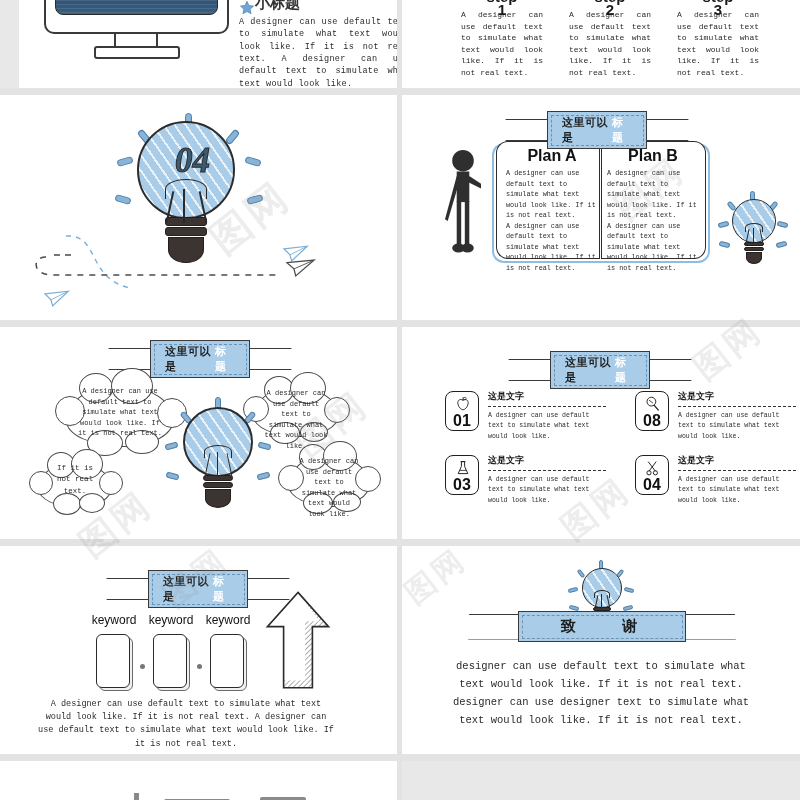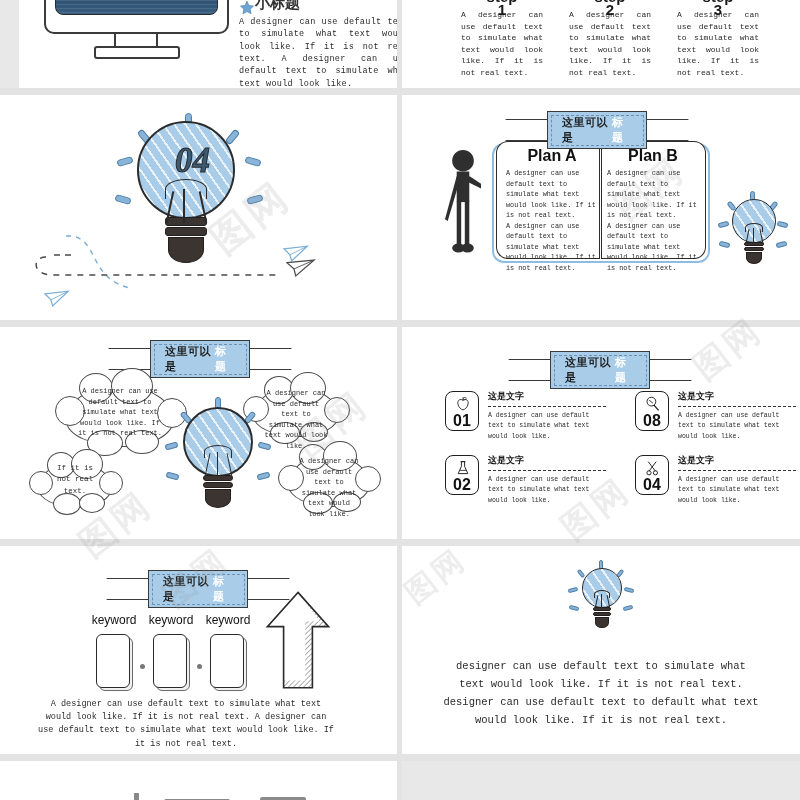--- a/index.html
+++ b/index.html
@@ -361,21 +361,21 @@
 
     <div style="position:absolute;left:43px;top:128px;width:165px;">
       <div style="position:absolute;left:0;top:0;width:34px;height:40px;border:1.8px solid #1f1f1f;border-radius:8px;background:#fff;">
         <div style="position:absolute;left:8px;top:4px;">
           <svg viewBox="0 0 20 20" width="18" height="16">
               <path d="M8 2 h4 v6 l4 9 h-12 l4 -9 z" fill="none" stroke="#1f1f1f" stroke-width="1.2"></path>
               <path d="M7 2 h6" stroke="#1f1f1f" stroke-width="1.2"></path>
               <path d="M6 13 h8" stroke="#1f1f1f" stroke-width="1"></path>
             </svg>
         </div>
-        <div style="position:absolute;left:0;bottom:0px;width:100%;text-align:center;font-size:16px;font-weight:bold;color:#111;">02</div>
+        <div style="position:absolute;left:0;bottom:0px;width:100%;text-align:center;font-size:16px;font-weight:bold;color:#111;">03</div>
       </div>
       <div style="position:absolute;left:43px;top:-1px;font-size:9px;font-weight:bold;color:#1a1a1a;">这是文字</div>
       <div style="position:absolute;left:43px;top:15px;width:118px;border-top:1.4px dashed #333;"></div>
       <div class="body-text" style="position:absolute;left:43px;top:20px;width:118px;font-size:6.5px;line-height:1.6;">A designer can use default text to simulate what text would look like.</div>
     </div>
 
     <div style="position:absolute;left:233px;top:64px;width:165px;">
       <div style="position:absolute;left:0;top:0;width:34px;height:40px;border:1.8px solid #1f1f1f;border-radius:8px;background:#fff;">
         <div style="position:absolute;left:8px;top:4px;">
           <svg viewBox="0 0 20 20" width="18" height="16">
@@ -468,23 +468,30 @@
       <div class="glass" style="left:16px;top:8px;width:40px;height:40px;border-width:1.5px;"></div>
       <div class="fil" style="left:28px;top:30px;width:16px;height:8px;border-radius:50% 50% 0 0;border-bottom:none;border-width:1.1px;"></div>
       <div class="fil" style="left:30px;top:35px;width:1px;height:14px;transform:rotate(12deg);border-width:0 0 0 1.1px;"></div>
       <div class="fil" style="left:42px;top:35px;width:1px;height:14px;transform:rotate(-12deg);border-width:0 0 0 1.1px;"></div>
       <div class="fil" style="left:35px;top:34px;width:2px;height:15px;border-width:0 0 0 1.1px;"></div>
       <div class="base" style="left:27px;top:47px;width:18px;height:4px;border-width:1.1px;"></div>
       <div class="base" style="left:27px;top:52px;width:18px;height:4px;border-width:1.1px;"></div>
       <div class="cap" style="left:29px;top:57px;width:14px;height:11px;border-width:1.1px;"></div>
     </div>
 
+    <div class="ribbon" style="left:116px;top:65px;width:168px;">
+      <div class="tail l" style="width:54px;left:-50px;height:26px;"></div>
+      <div class="tail r" style="width:54px;right:-50px;height:26px;"></div>
+      <div class="plate" style="padding:5px 14px;">
+        <span class="t1" style="font-size:15px;letter-spacing:6px;white-space:pre;">致    谢</span>
+      </div>
+    </div>
 
     <div class="body-text" style="position:absolute;left:40px;top:112px;width:318px;font-size:10.5px;text-align:center;line-height:1.7;white-space:pre-line;">designer can use default text to simulate what text would look like. If it is not real text.
-designer can use default text to default what text would look like. If it is not real text.</div>
+designer can use designer text to simulate what text would look like. If it is not real text.</div>
   </div>
 
   <div class="slide" style="left:0;top:761px;width:397px;height:39px;">
     <div style="position:absolute;left:110px;top:26px;width:180px;height:40px;opacity:.55;">
       <div style="position:absolute;left:24px;top:6px;width:5px;height:16px;background:#2a2a2a;"></div>
       <div style="position:absolute;left:54px;top:12px;width:66px;height:5px;background:#2a2a2a;border-radius:2px;"></div>
       <div style="position:absolute;left:150px;top:10px;width:46px;height:7px;background:#2a2a2a;border-radius:2px;"></div>
     </div>
   </div>
 

